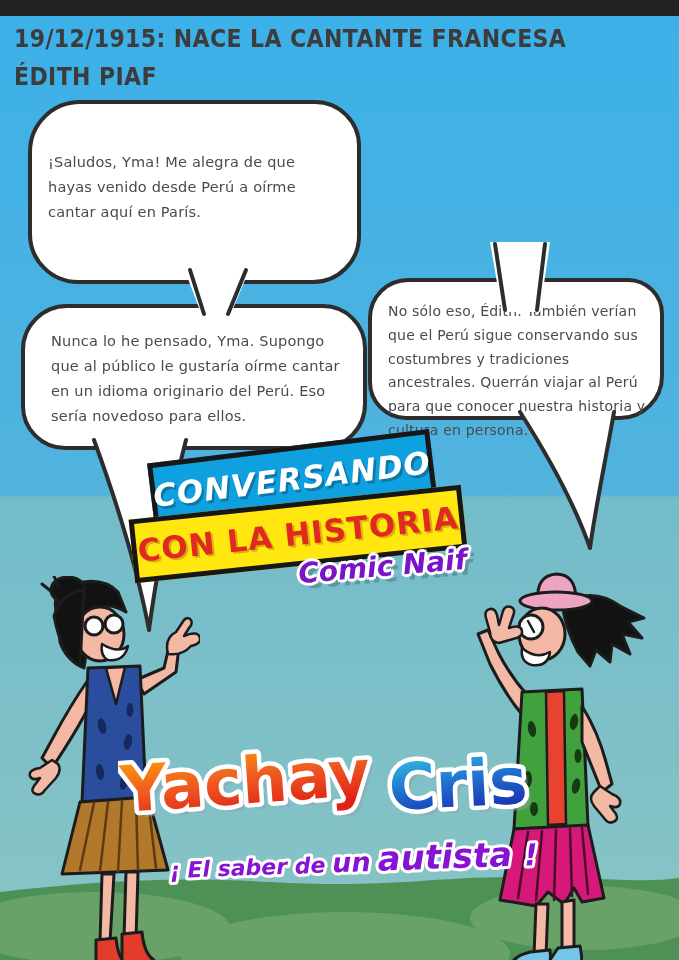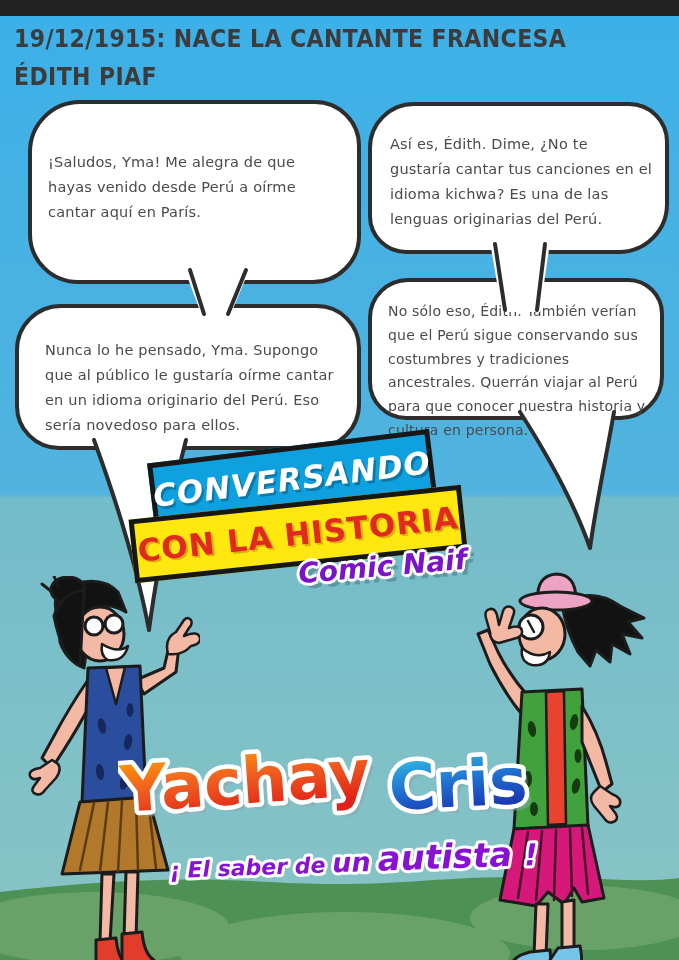--- a/index.html
+++ b/index.html
@@ -13,21 +13,21 @@
     font-size:22px;line-height:34px;font-weight:800;letter-spacing:.4px;
     color:#3d3b3c;transform:scaleY(1.12);transform-origin:top left;
   }
   .bubble{
     position:absolute;box-sizing:border-box;background:#fff;
     border:4px solid #2d2d2d;color:#4c4a4b;
     font-size:14.5px;line-height:1.72;letter-spacing:.2px;
   }
   .bubble-1{left:28px;top:84px;width:333px;height:184px;border-radius:52px 46px 48px 50px;padding:46px 26px 0 16px;}
   .bubble-2{left:368px;top:86px;width:301px;height:152px;border-radius:46px 40px 50px 38px;padding:26px 12px 0 18px;}
-  .bubble-3{left:15px;top:288px;width:346px;height:146px;border-radius:46px 44px 46px 44px;padding:30px 10px 0 26px;}
+  .bubble-3{left:21px;top:288px;width:346px;height:146px;border-radius:46px 44px 46px 44px;padding:21px 10px 0 26px;}
   .bubble-4{left:368px;top:262px;width:296px;height:142px;border-radius:40px 36px 44px 38px;padding:18px 10px 0 16px;font-size:14px;line-height:1.7;}
   .overlay{position:absolute;left:0;top:0;width:679px;height:960px;pointer-events:none;}
   .banner{
     position:absolute;box-sizing:border-box;border:5px solid #171717;
     display:flex;align-items:center;justify-content:center;
     font-weight:800;white-space:nowrap;
   }
   .banner-1{
     left:150px;top:430px;width:284px;height:66px;background:#0fa0e0;
     transform:rotate(-7deg);color:#fff;font-size:31px;letter-spacing:1px;
@@ -67,23 +67,20 @@
     <g clip-path="url(#grassClip)">
       <ellipse cx="95" cy="72" rx="135" ry="36" fill="#69a268"></ellipse>
       <ellipse cx="345" cy="98" rx="165" ry="42" fill="#69a268"></ellipse>
       <ellipse cx="585" cy="62" rx="115" ry="32" fill="#69a268"></ellipse>
       <rect x="0" y="106" width="679" height="14" fill="#448c4e"></rect>
     </g>
   </svg>
 
   <div class="bubble bubble-1">
     <span>¡Saludos, Yma! Me alegra de que hayas venido desde Perú a oírme cantar aquí en París.</span>
-  </div>
-  <div class="bubble bubble-2">
-    <span>Así es, Édith. Dime, ¿No te gustaría cantar tus canciones en el idioma kichwa? Es una de las lenguas originarias del Perú.</span>
   </div>
   <div class="bubble bubble-3">
     <span>Nunca lo he pensado, Yma. Supongo que al público le gustaría oírme cantar en un idioma originario del Perú. Eso sería novedoso para ellos.</span>
   </div>
   <div class="bubble bubble-4">
     <span>No sólo eso, Édith. También verían que el Perú sigue conservando sus costumbres y tradiciones ancestrales. Querrán viajar al Perú para que conocer nuestra historia y cultura en persona.</span>
   </div>
 
   <svg class="overlay" viewBox="0 0 679 960" aria-hidden="true">
     <g stroke-linecap="round" stroke-linejoin="round">

